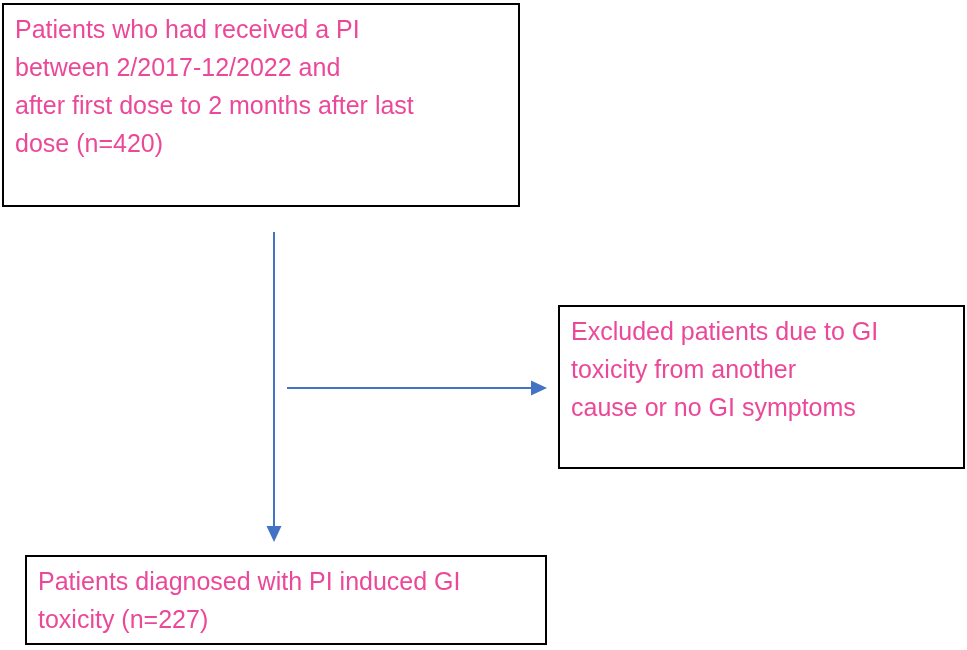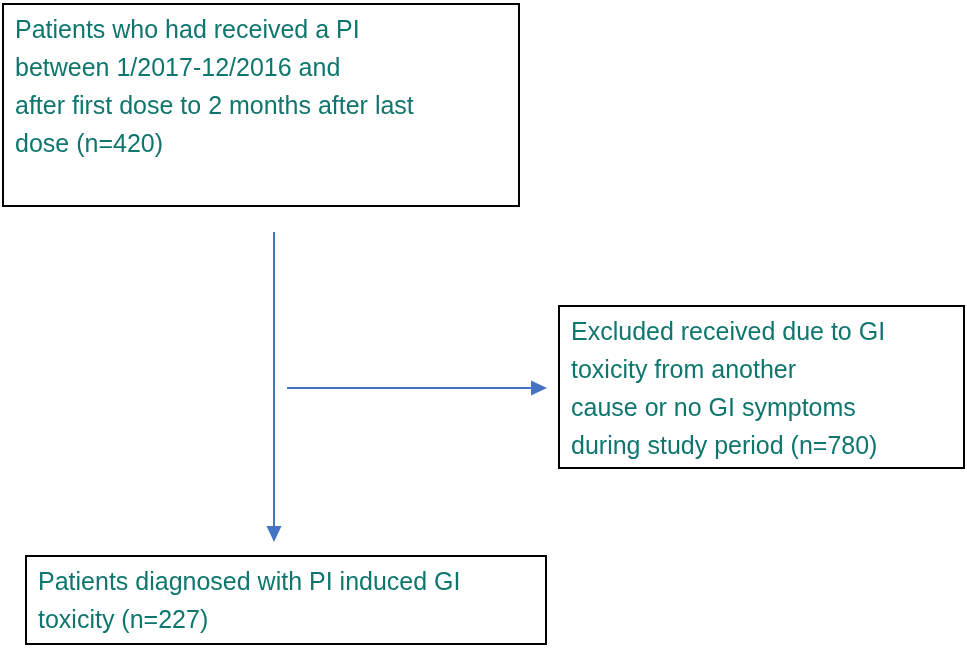--- a/index.html
+++ b/index.html
@@ -6,21 +6,21 @@
     margin: 0;
     padding: 0;
     background: #ffffff;
   }
   .canvas {
     position: relative;
     width: 967px;
     height: 650px;
     background: #ffffff;
     font-family: "Liberation Sans", sans-serif;
-    color: #0f766e;
+    color: #ec4899;
     overflow: hidden;
   }
   .arrows {
     position: absolute;
     left: 0;
     top: 0;
     width: 967px;
     height: 650px;
     pointer-events: none;
   }
@@ -63,30 +63,29 @@
 
   <svg class="arrows" viewBox="0 0 967 650" xmlns="http://www.w3.org/2000/svg">
     <line x1="274" y1="232" x2="274" y2="527" stroke-width="2" stroke="#4472C4"></line>
     <polygon points="274,542 266.5,526 281.5,526" fill="#4472C4"></polygon>
     <line x1="287" y1="388" x2="531" y2="388" stroke-width="2" stroke="#4472C4"></line>
     <polygon points="547,388 531,380.5 531,395.5" fill="#4472C4"></polygon>
   </svg>
 
   <div class="box top-box">
     <span class="line">Patients who had received a PI</span>
-    <span class="line">between 1/2017-12/2016 and</span>
+    <span class="line">between 2/2017-12/2022 and</span>
     <span class="line">after first dose to 2 months after last</span>
     <span class="line">dose (n=420)</span>
   </div>
 
   <div class="box excluded-box">
-    <span class="line">Excluded received due to GI</span>
+    <span class="line">Excluded patients due to GI</span>
     <span class="line">toxicity from another</span>
     <span class="line">cause or no GI symptoms</span>
-    <span class="line">during study period (n=780)</span>
   </div>
 
   <div class="box outcome-box">
     <span class="line">Patients diagnosed with PI induced GI</span>
     <span class="line">toxicity (n=227)</span>
   </div>
 
 </div>
 
 </body></html>

